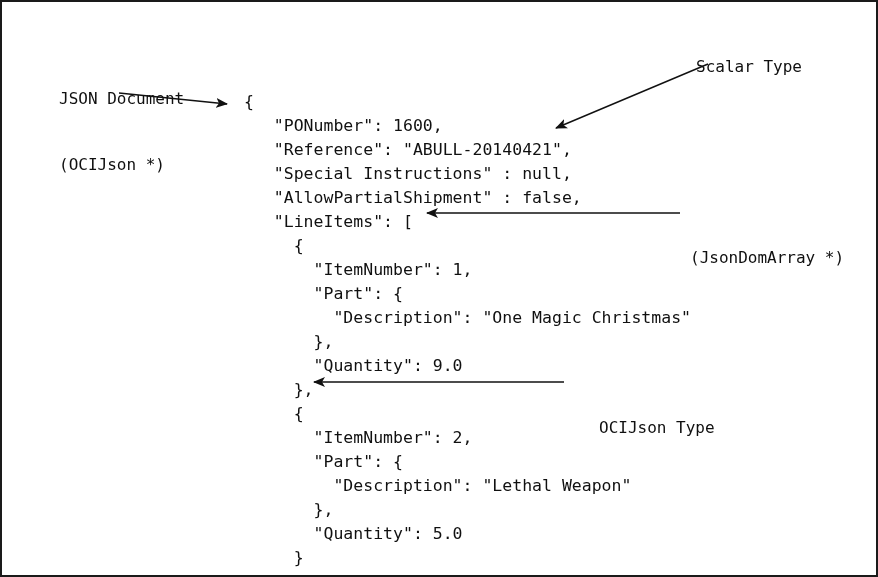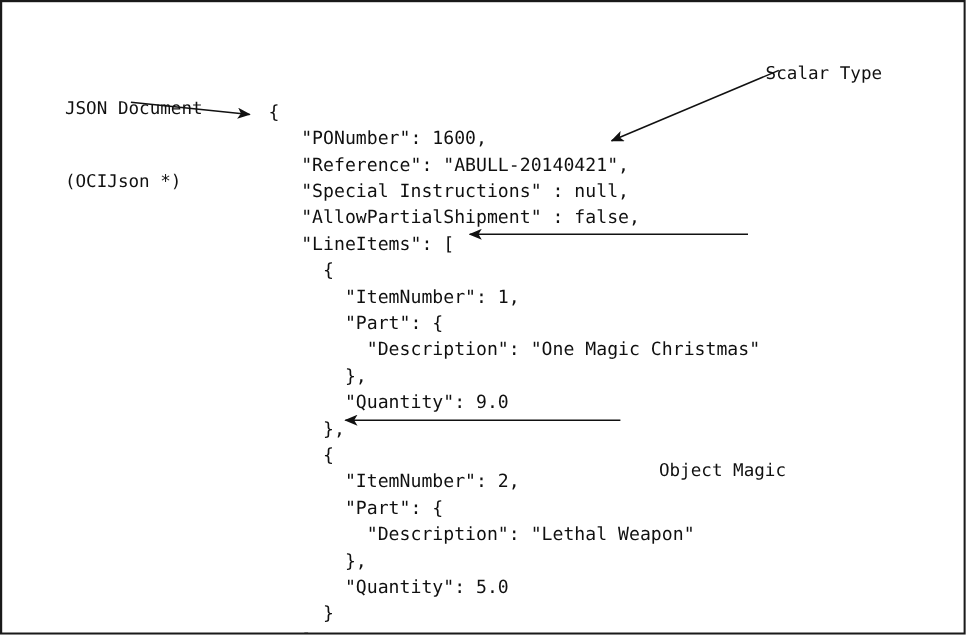--- a/index.html
+++ b/index.html
@@ -54,24 +54,25 @@
   <div class="annot" style="left:57px; top:42px;">
     <div>JSON Document</div>
     <div>(OCIJson *)</div>
   </div>
 
   <div class="annot" style="left:694px; top:10px;">
     <div>Scalar Type</div>
   </div>
 
   <div class="annot" style="left:688px; top:201px;">
+    <div>(JsonDomArray *)</div>
   </div>
 
   <div class="annot" style="left:597px; top:371px;">
-    <div>Object Magic</div>
+    <div>OCIJson Type</div>
   </div>
 
   <div class="code-block" id="code-block" style="left:242px; top:88px;"><div class="code-line">{</div><div class="code-line">   "PONumber": 1600,</div><div class="code-line">   "Reference": "ABULL-20140421",</div><div class="code-line">   "Special Instructions" : null,</div><div class="code-line">   "AllowPartialShipment" : false,</div><div class="code-line">   "LineItems": [</div><div class="code-line">     {</div><div class="code-line">       "ItemNumber": 1,</div><div class="code-line">       "Part": {</div><div class="code-line">         "Description": "One Magic Christmas"</div><div class="code-line">       },</div><div class="code-line">       "Quantity": 9.0</div><div class="code-line">     },</div><div class="code-line">     {</div><div class="code-line">       "ItemNumber": 2,</div><div class="code-line">       "Part": {</div><div class="code-line">         "Description": "Lethal Weapon"</div><div class="code-line">       },</div><div class="code-line">       "Quantity": 5.0</div><div class="code-line">     }</div><div class="code-line">   ]</div></div>
 
   <svg class="arrow-layer" viewBox="0 0 878 577">
     <defs>
       <marker id="ah-right" markerWidth="12" markerHeight="10" refX="11" refY="5" orient="auto" markerUnits="userSpaceOnUse">
         <path d="M0,0 L12,5 L0,10 L3,5 Z" fill="#111111"></path>
       </marker>
       <marker id="ah-left" markerWidth="12" markerHeight="10" refX="11" refY="5" orient="auto" markerUnits="userSpaceOnUse">

